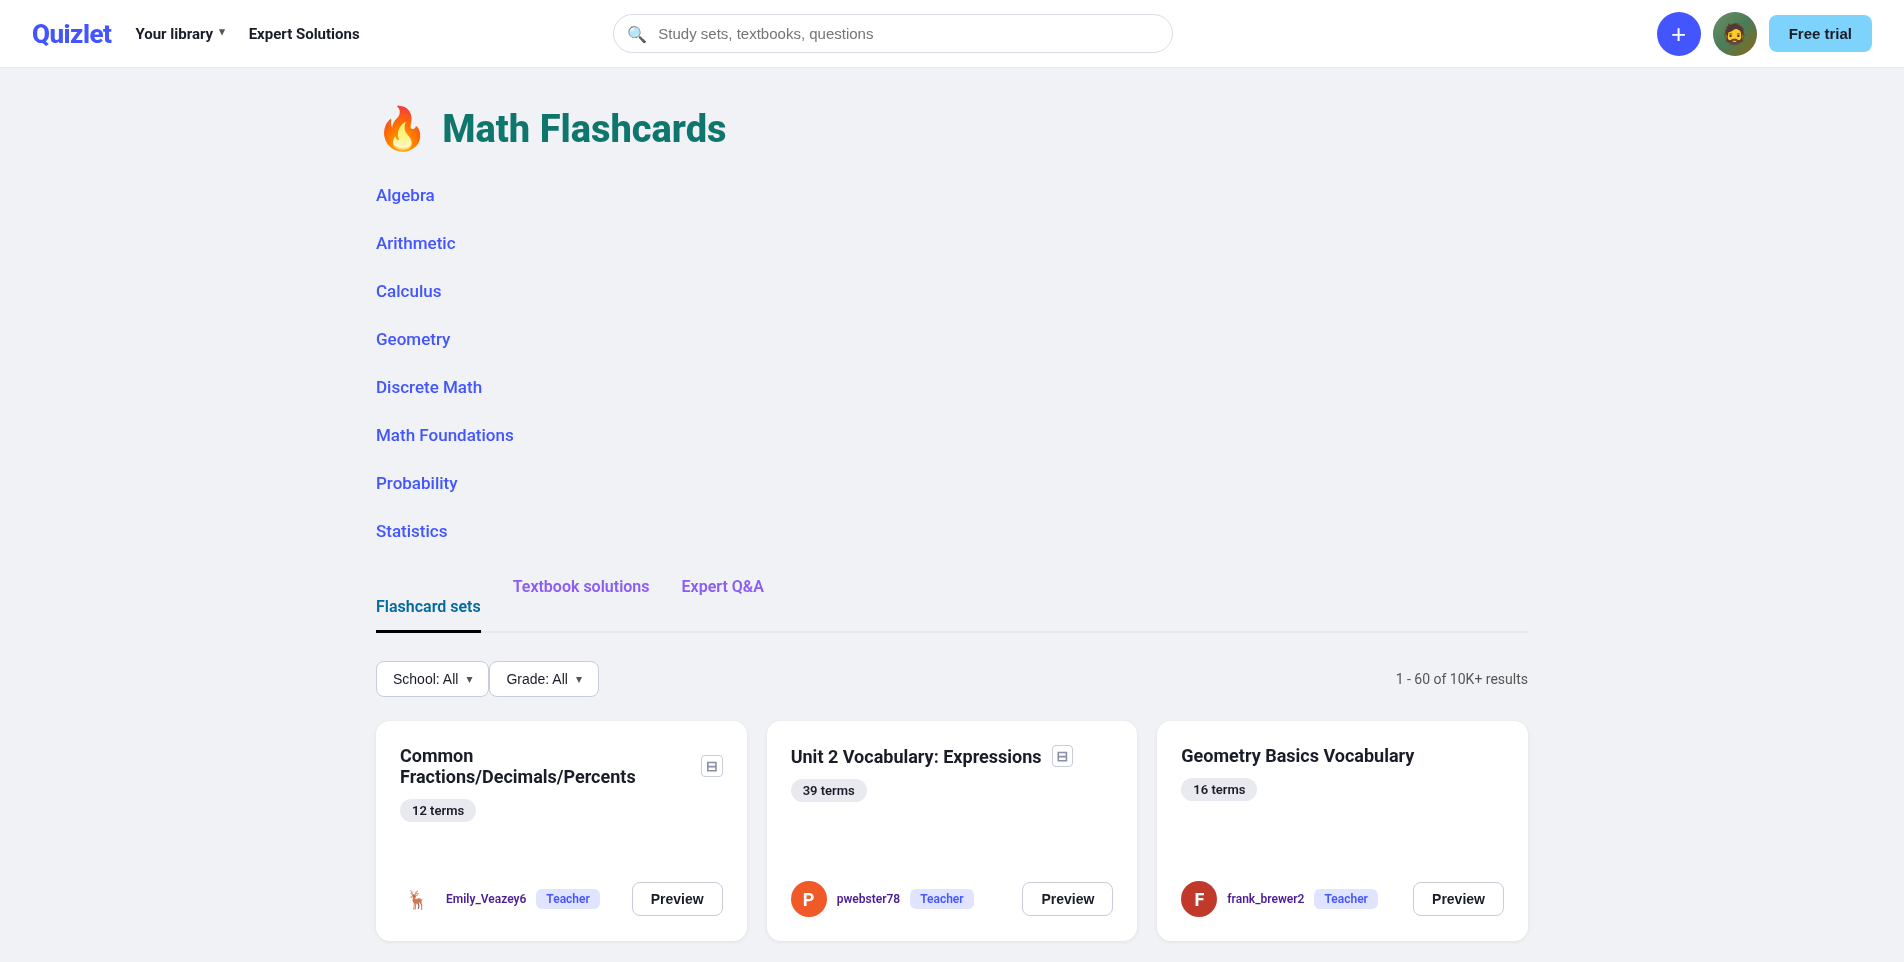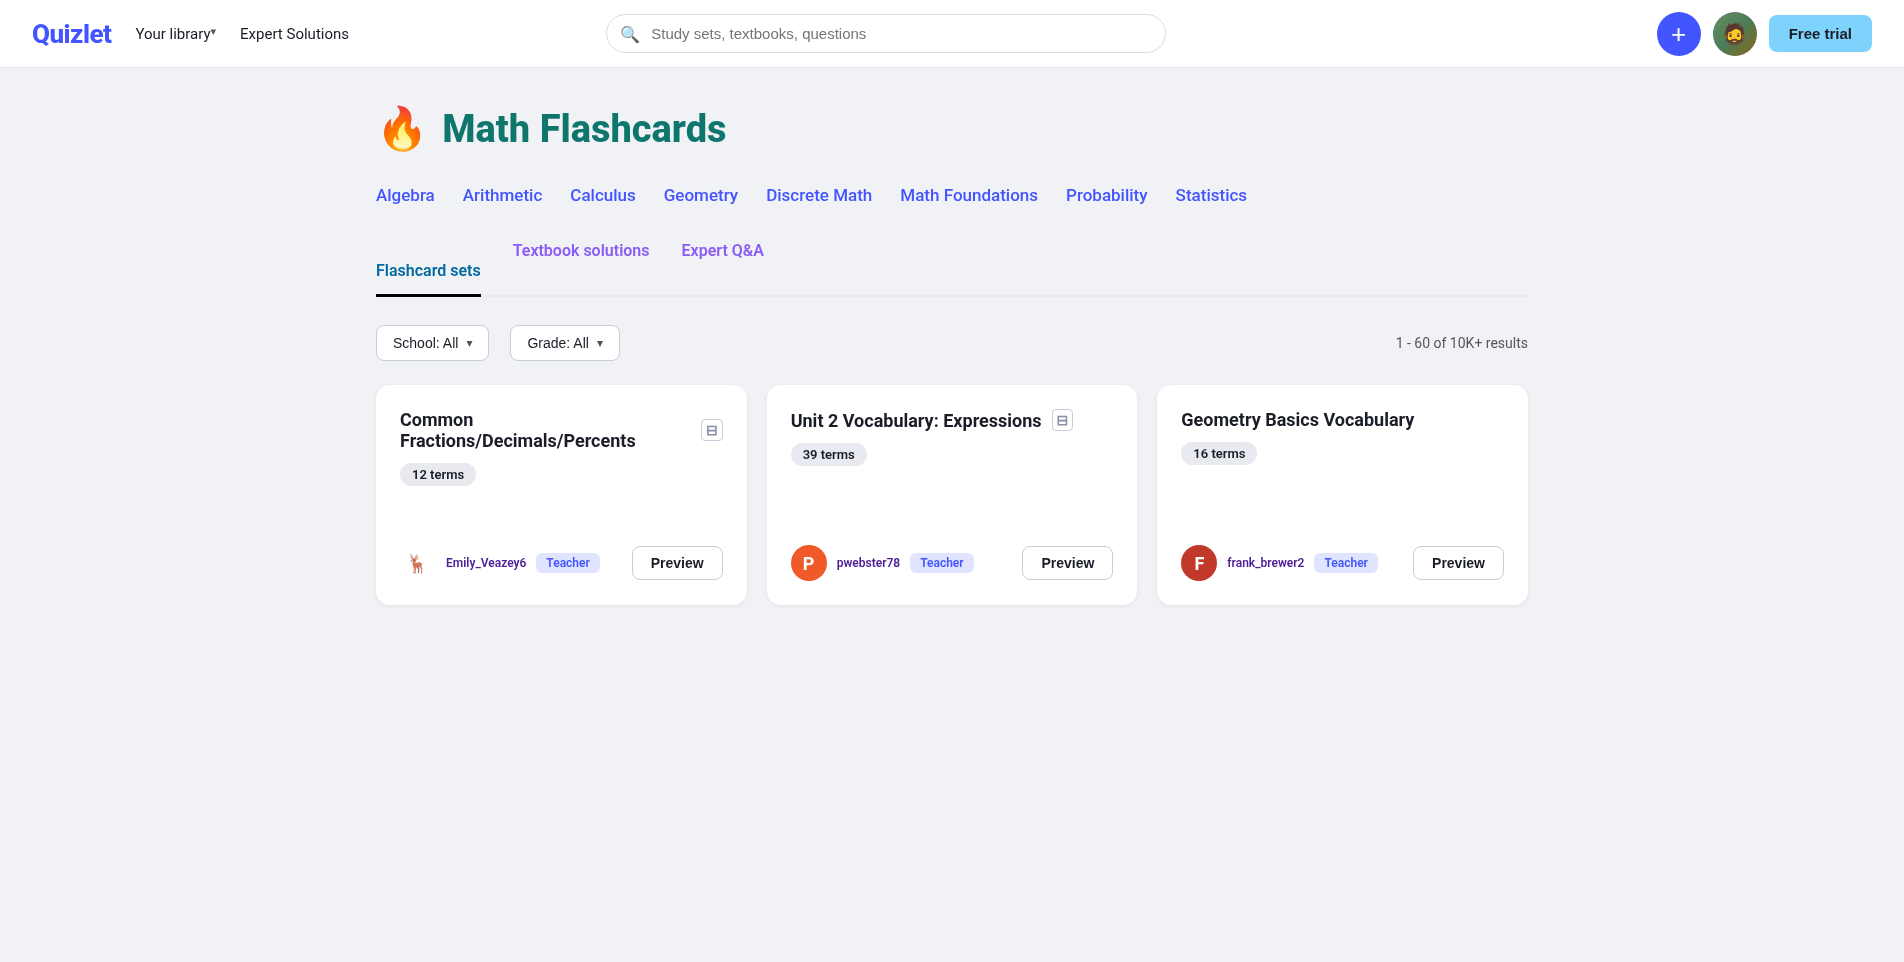--- a/index.html
+++ b/index.html
@@ -22,24 +22,25 @@
     .logo {
       font-size: 26px;
       font-weight: 800;
       color: #4255ff;
       letter-spacing: -0.5px;
       white-space: nowrap;
     }
     .nav-item {
       display: flex;
       align-items: flex-start;
+      gap: 6px;
       font-size: 15px;
       color: #1a1d28;
       cursor: pointer;
-      font-weight: 400;
+      font-weight: 700;
       white-space: nowrap;
     }
     .nav-item .chevron {
       font-size: 11px;
       color: #555;
     }
     .search-bar {
       flex: 1;
       max-width: 560px;
       margin: 0 auto;
@@ -138,20 +139,21 @@
       font-weight: 800;
       color: #0f766e;
     }
 
     
     .subcategory-links {
       display: flex;
       gap: 28px;
       margin-bottom: 36px;
       flex-wrap: wrap;
+      flex-direction: column;
     }
     .subcategory-link {
       font-size: 17px;
       color: #4255ff;
       cursor: pointer;
       text-decoration: none;
       font-weight: 500;
     }
 
     
@@ -173,21 +175,21 @@
     .tab.active {
       color: #0369a1;
       border-bottom: 3px solid #000000;
       margin-top: 20px;
     }
 
     
     .filters-row {
       display: flex;
       align-items: center;
-      gap: 21px;
+      gap: 0;
       margin-bottom: 24px;
     }
     .filter-btn {
       display: flex;
       align-items: center;
       gap: 8px;
       border: 1.5px solid #c9ccd9;
       border-radius: 8px;
       padding: 9px 16px;
       font-size: 14px;

